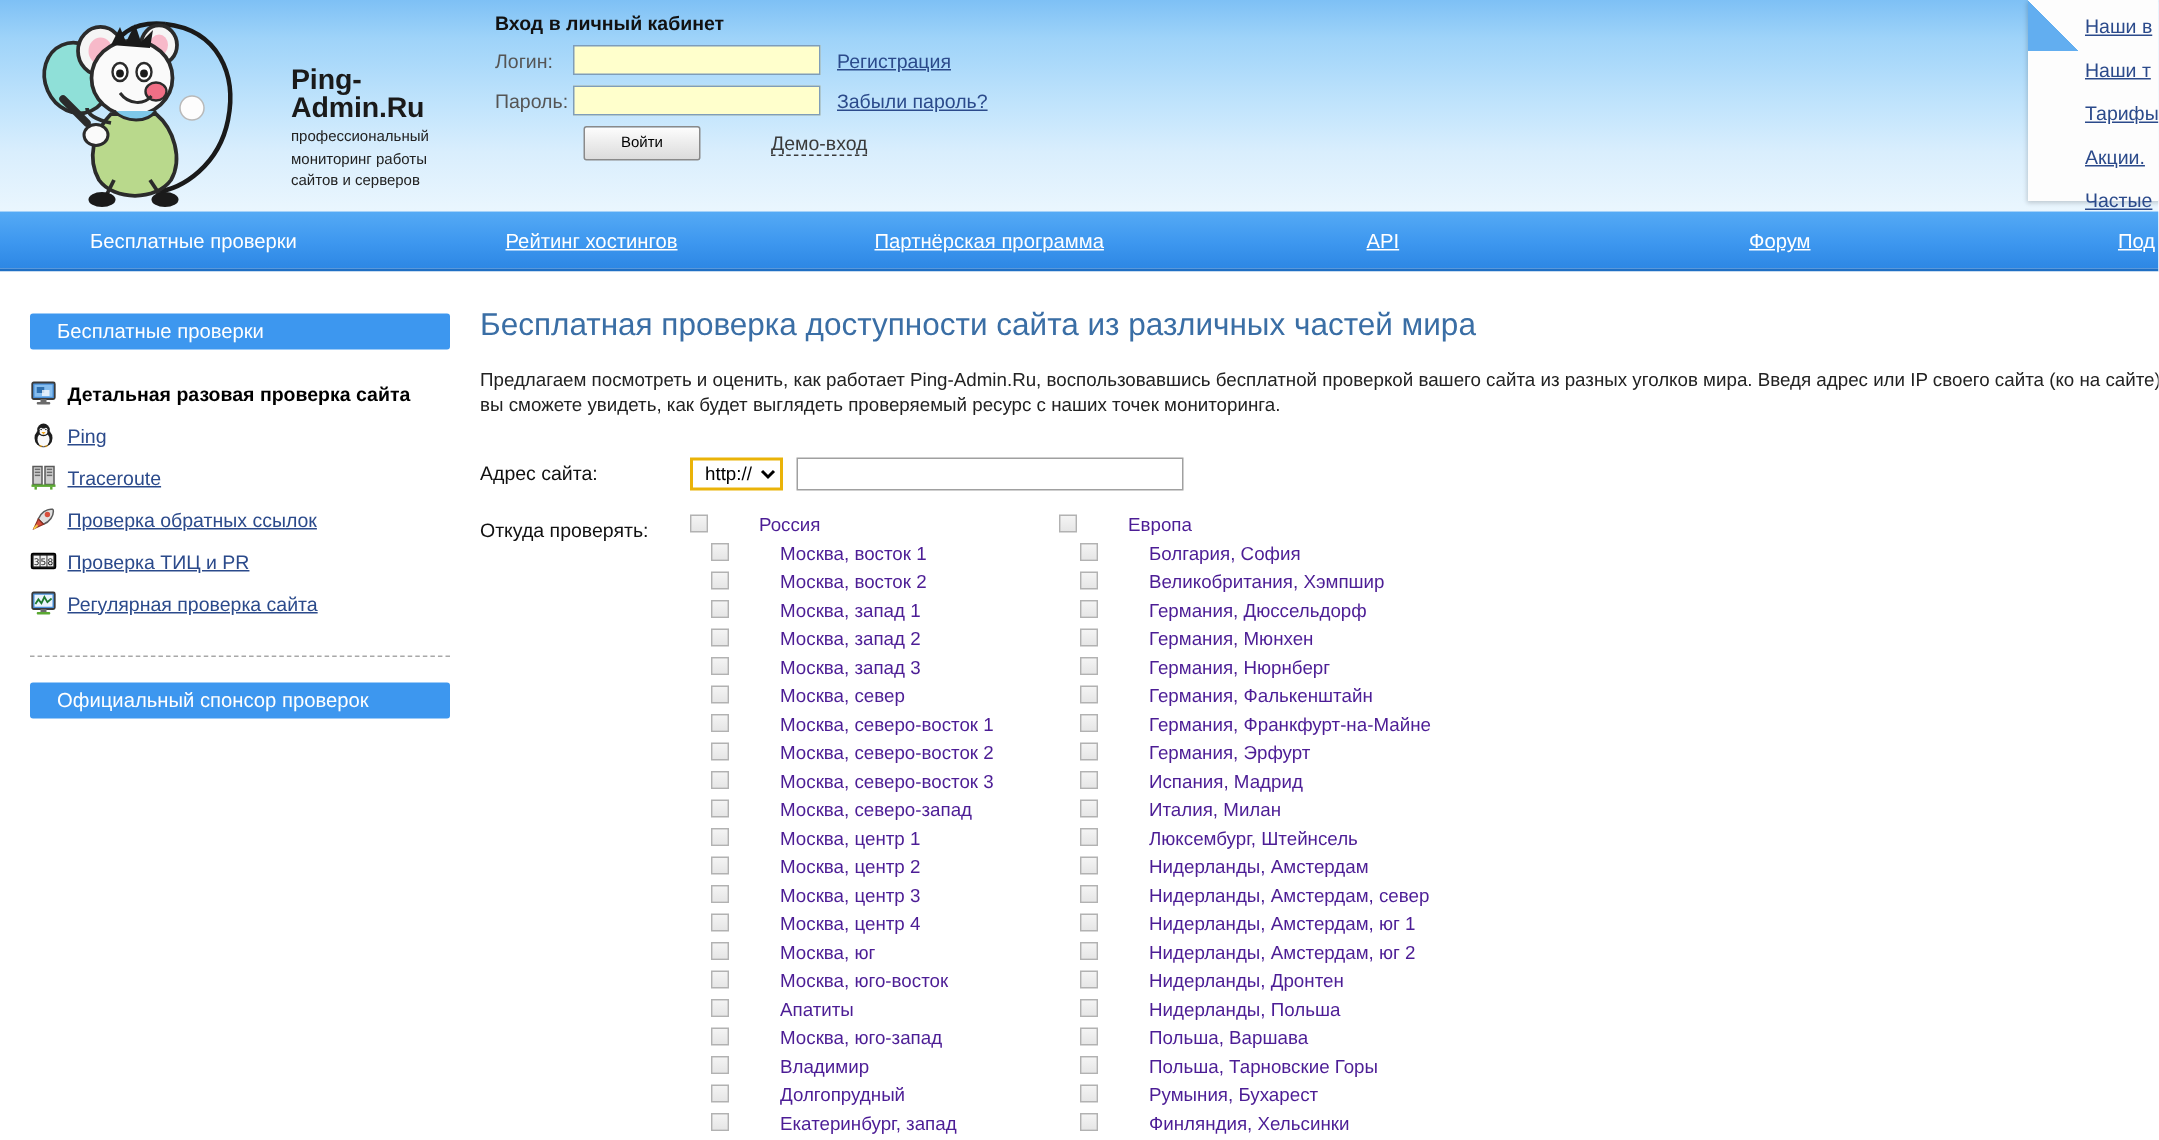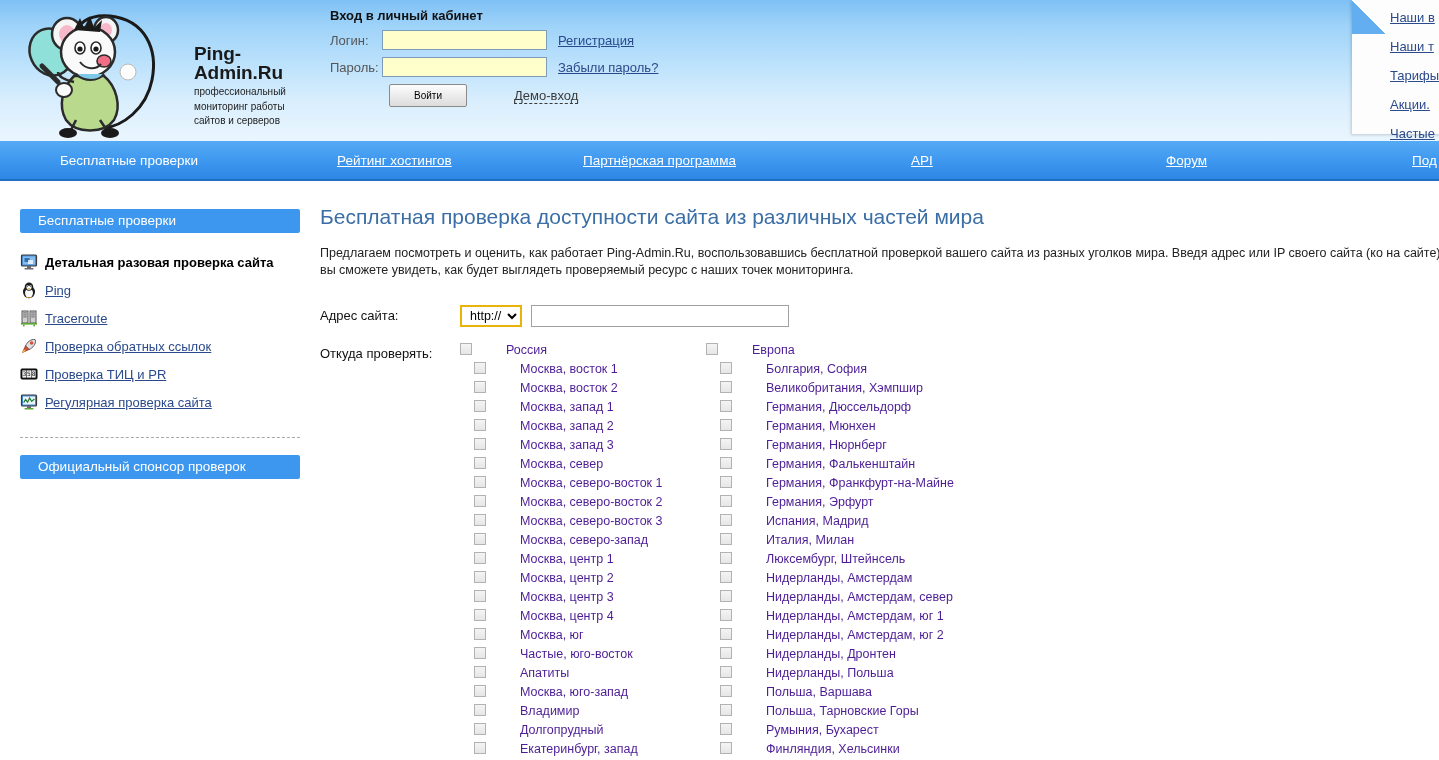--- a/index.html
+++ b/index.html
@@ -493,21 +493,21 @@
           <div class="cb-row child">
               <span class="cb"></span>
               <span>Москва, центр 4</span>
             </div>
           <div class="cb-row child">
               <span class="cb"></span>
               <span>Москва, юг</span>
             </div>
           <div class="cb-row child">
               <span class="cb"></span>
-              <span>Частые, юго-восток</span>
+              <span>Москва, юго-восток</span>
             </div>
           <div class="cb-row child">
               <span class="cb"></span>
               <span>Апатиты</span>
             </div>
           <div class="cb-row child">
               <span class="cb"></span>
               <span>Москва, юго-запад</span>
             </div>
           <div class="cb-row child">

